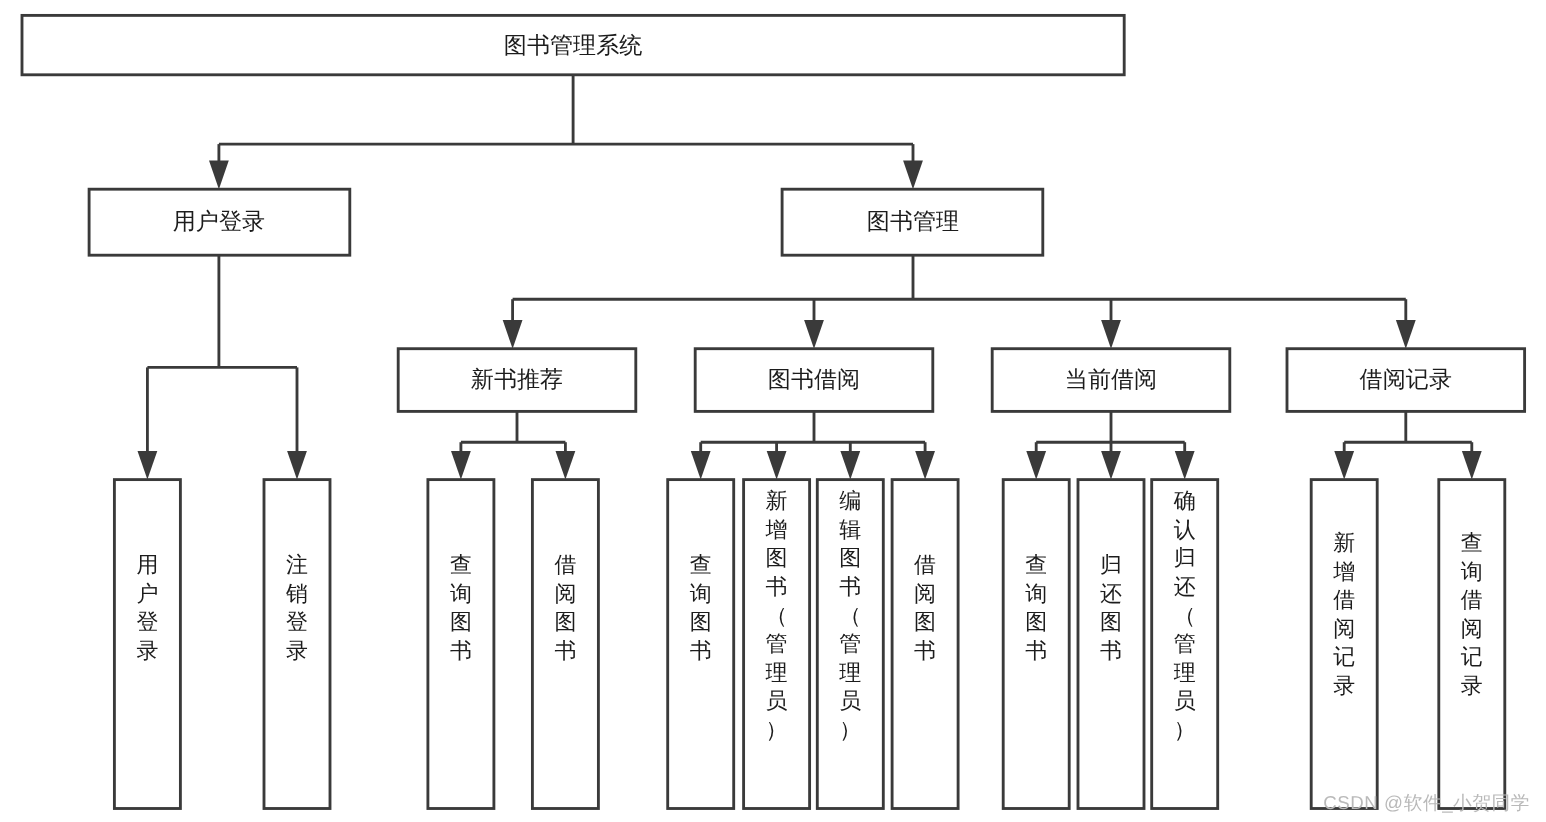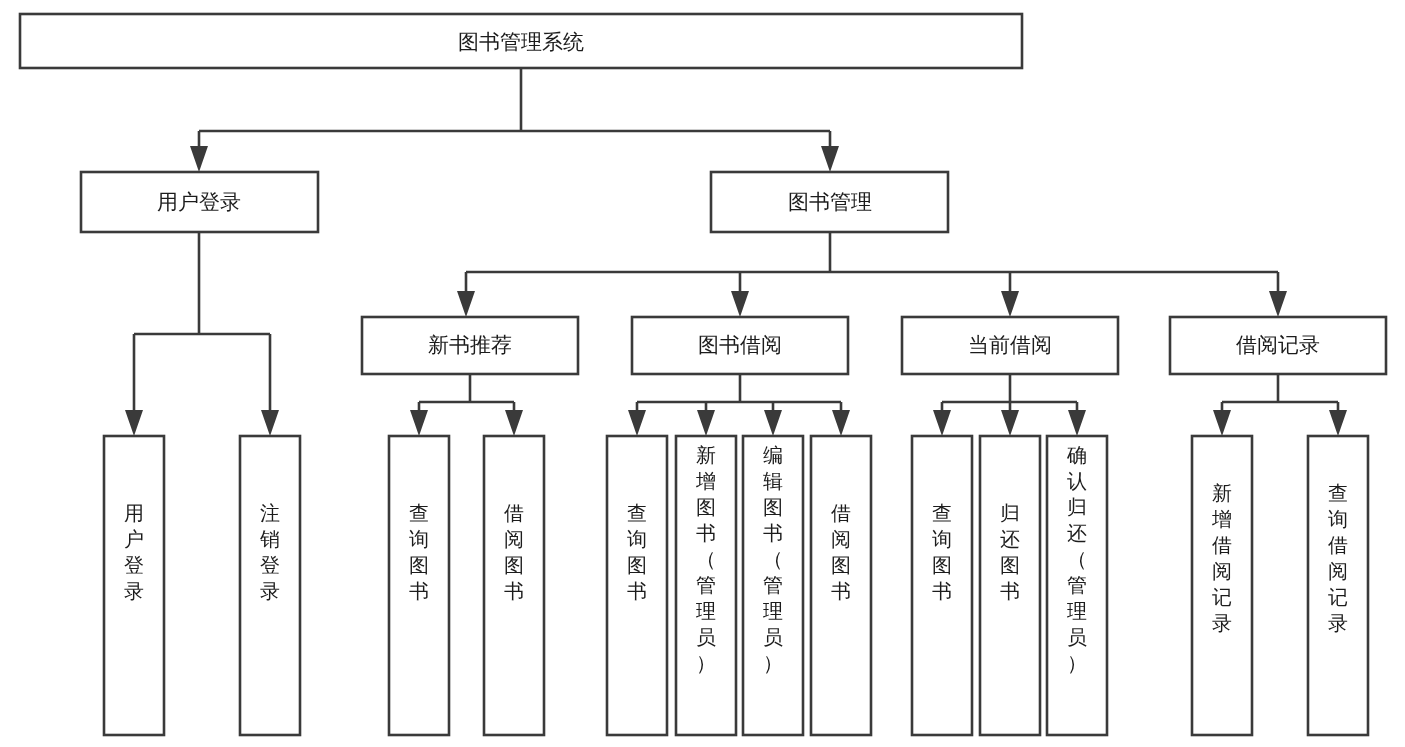--- a/index.html
+++ b/index.html
@@ -229,14 +229,15 @@
       <text class="node-label-vertical" x="1222" y="500"><tspan x="1222" y="500">新</tspan><tspan x="1222" y="526">增</tspan><tspan x="1222" y="552">借</tspan><tspan x="1222" y="578">阅</tspan><tspan x="1222" y="604">记</tspan><tspan x="1222" y="630">录</tspan></text>
     </g>
 
     <g>
       <rect class="node-box" x="1308" y="436" width="60" height="299"></rect>
       <text class="node-label-vertical" x="1338" y="500"><tspan x="1338" y="500">查</tspan><tspan x="1338" y="526">询</tspan><tspan x="1338" y="552">借</tspan><tspan x="1338" y="578">阅</tspan><tspan x="1338" y="604">记</tspan><tspan x="1338" y="630">录</tspan></text>
     </g>
 
   </svg>
 
+  <div class="watermark">CSDN @软件_小贺同学</div>
 
 </div>
 
 </body></html>

